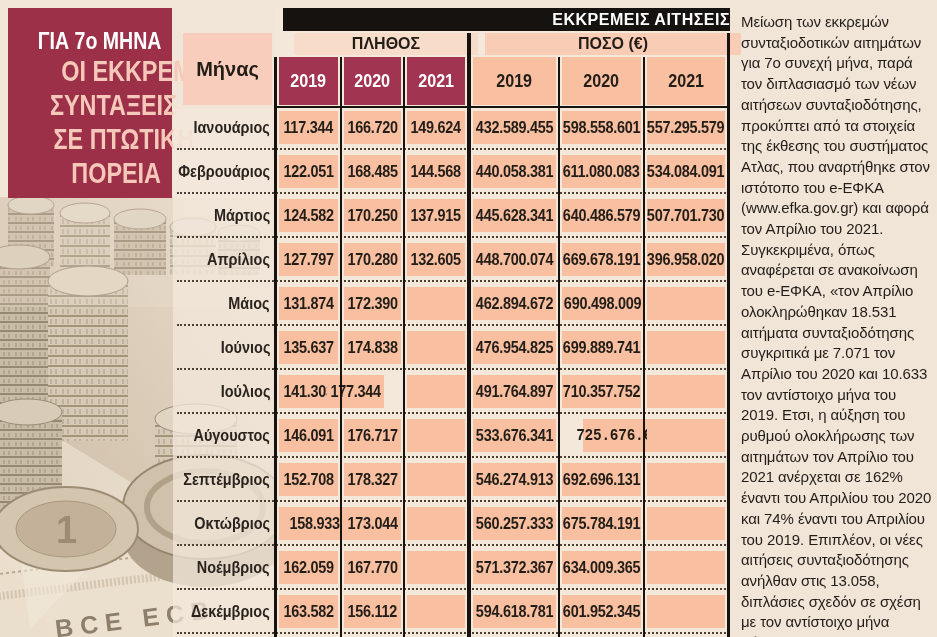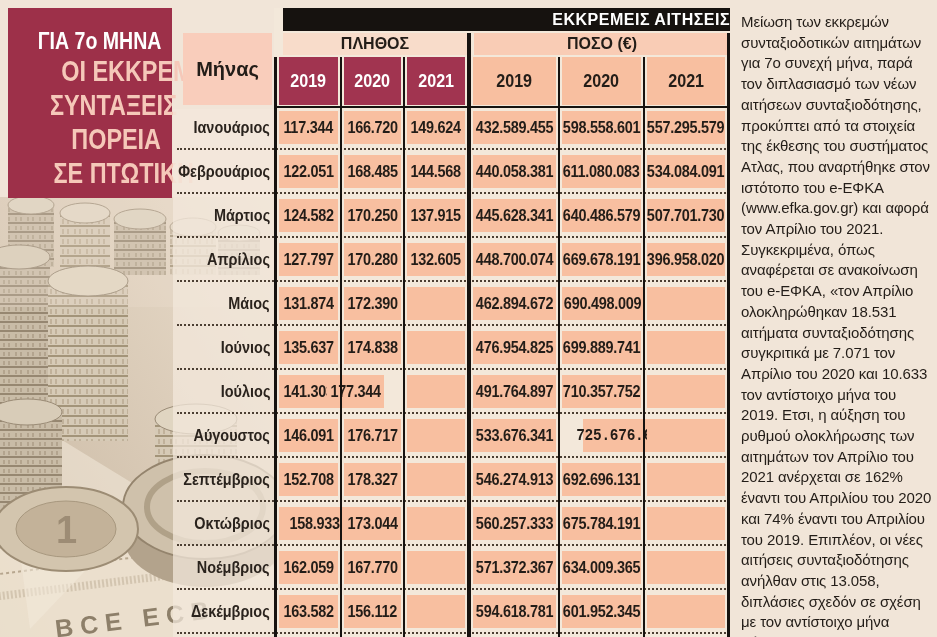--- a/index.html
+++ b/index.html
@@ -27,21 +27,21 @@
   .titlebar{
     position:absolute;left:110px;top:0;width:447px;height:23px;background:#16120f;
     color:#fff;font-weight:bold;font-size:16px;line-height:23px;text-align:right;letter-spacing:.5px;
   }
   .mhead{
     position:absolute;left:10px;top:25px;width:89px;height:72px;background:#f9cdbb;
     display:flex;align-items:center;justify-content:center;
     font-weight:bold;font-size:20px;color:#231d18;
   }
   .group{position:absolute;top:25px;height:22px;display:flex;align-items:center;justify-content:center;
-    font-weight:bold;font-size:16px;color:#231d18;}
+    font-weight:bold;font-size:16px;color:#231d18;margin-left:11px;}
   .group.count{left:110px;width:184px;background:#f8dcca;}
   .group.amount{left:301px;width:256px;background:#f9ccb5;}
   .ycell{position:absolute;top:0;height:48px;display:flex;align-items:center;justify-content:center;
     font-weight:bold;font-size:19px;}
   .ycell.maroon{background:#a13450;color:#ffffff;}
   .ycell.salmon{background:#f8bfa0;color:#231d18;}
   .yearrow{position:absolute;left:0;top:49px;width:557px;height:48px;}
   .rows{position:absolute;left:0;top:101px;width:557px;height:528px;}
   .row{position:absolute;left:0;width:557px;height:44px;}
   .dotline{position:absolute;left:4px;right:1px;top:39px;height:0;border-top:2px dotted #4b3e32;}
@@ -126,22 +126,22 @@
       <ellipse cx="66" cy="332" rx="50" ry="28" fill="#c3b299" stroke="#a8987f"></ellipse>
       <text x="56" y="346" font-size="38" font-weight="bold" fill="#8d7d66" opacity=".7">1</text>
     </g>
     <rect x="0" y="0" width="285" height="110" fill="#f1e5d8" opacity=".22"></rect>
   </svg>
 
   <div class="headline">
     <span class="kicker"><span class="cxr2">ΓΙΑ 7ο ΜΗΝΑ</span></span>
     <span class="hl"><span class="cxr">ΟΙ ΕΚΚΡΕΜΕΙΣ</span></span>
     <span class="hl"><span class="cxr">ΣΥΝΤΑΞΕΙΣ</span></span>
+    <span class="hl"><span class="cxr">ΣΕ ΠΤΩΤΙΚΗ</span></span>
     <span class="hl"><span class="cxr">ΠΟΡΕΙΑ</span></span>
-    <span class="hl"><span class="cxr">ΣΕ ΠΤΩΤΙΚΗ</span></span>
   </div>
 
   <div class="tbl">
     <div class="underlay"></div>
     <div class="month-scrim"></div>
 
     <div class="titlebar"><span>ΕΚΚΡΕΜΕΙΣ ΑΙΤΗΣΕΙΣ</span></div>
     <div class="mhead">
         <span>Μήνας</span>
       </div>

